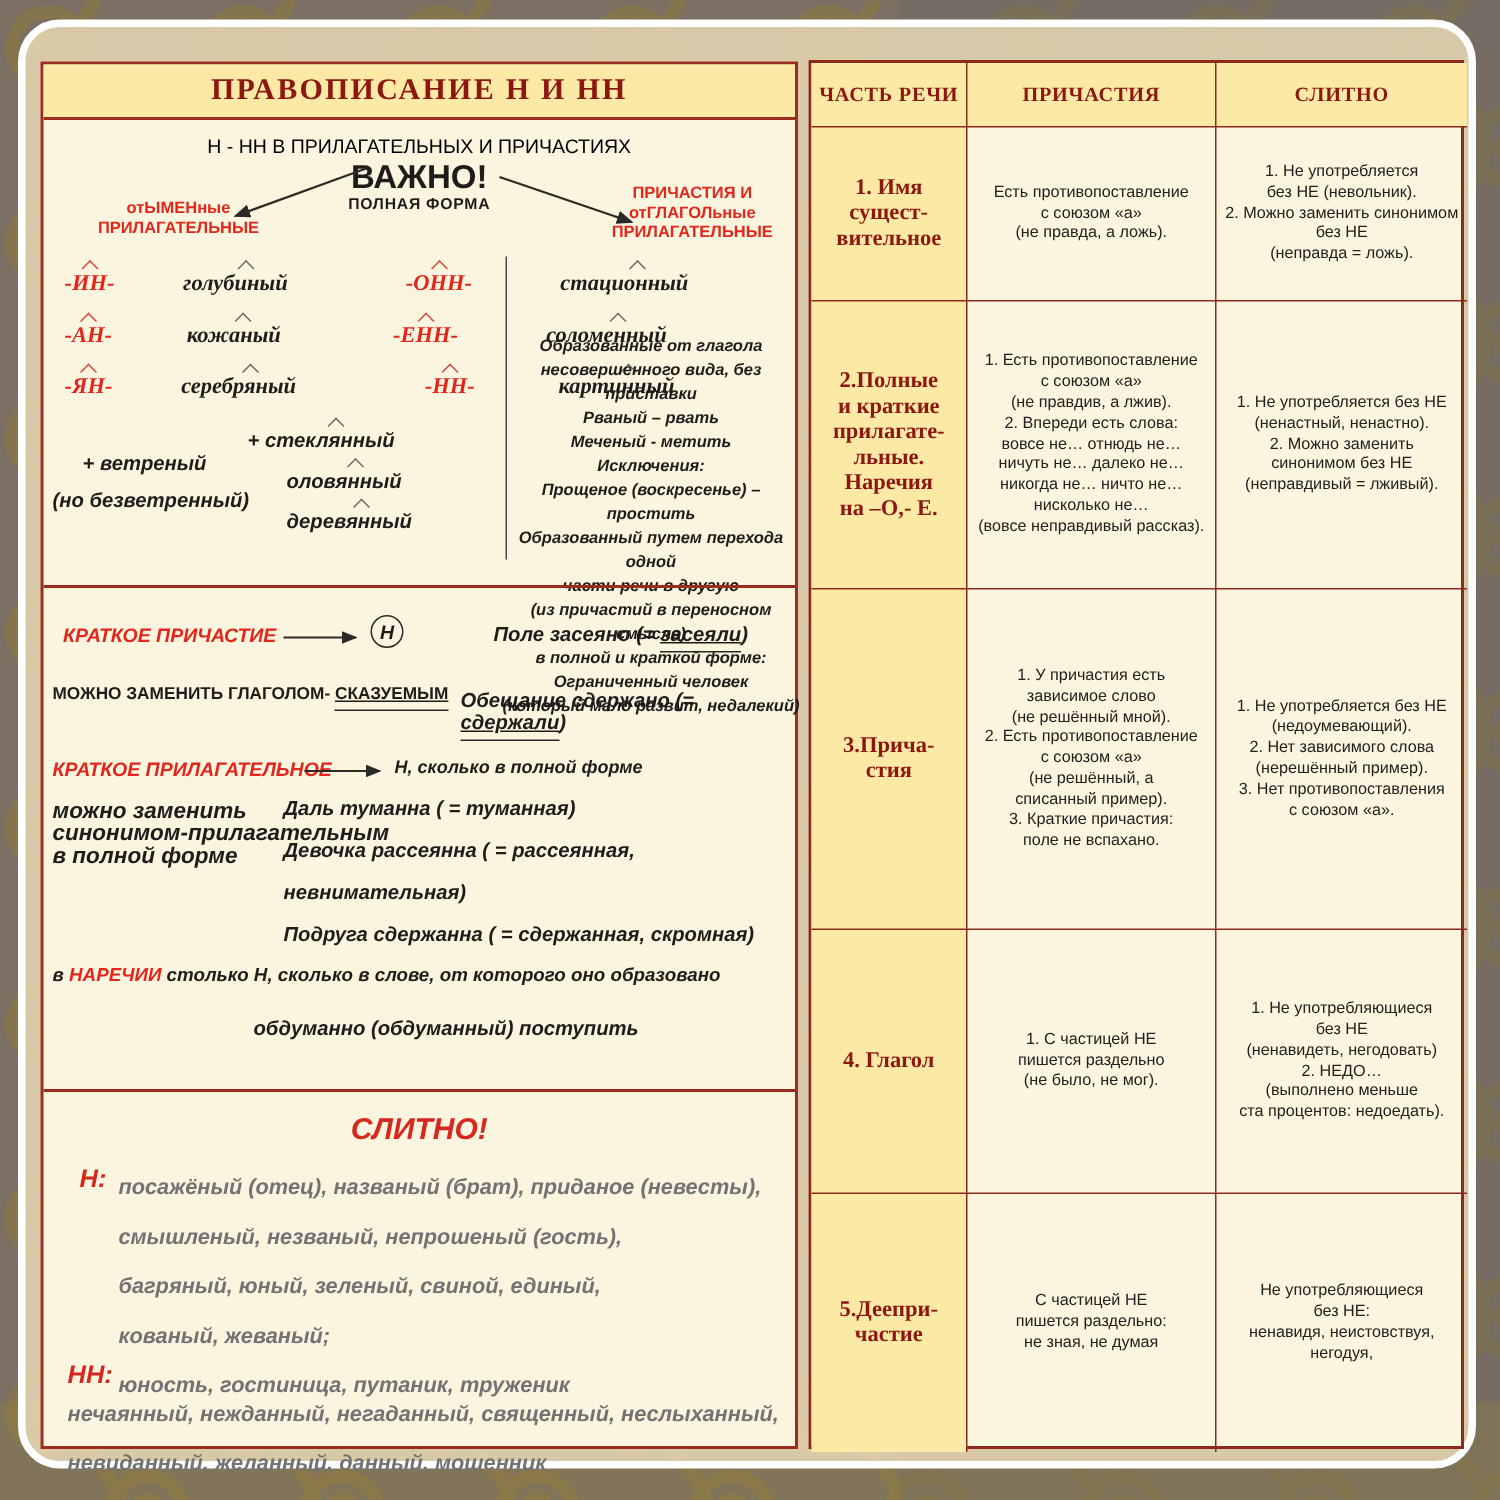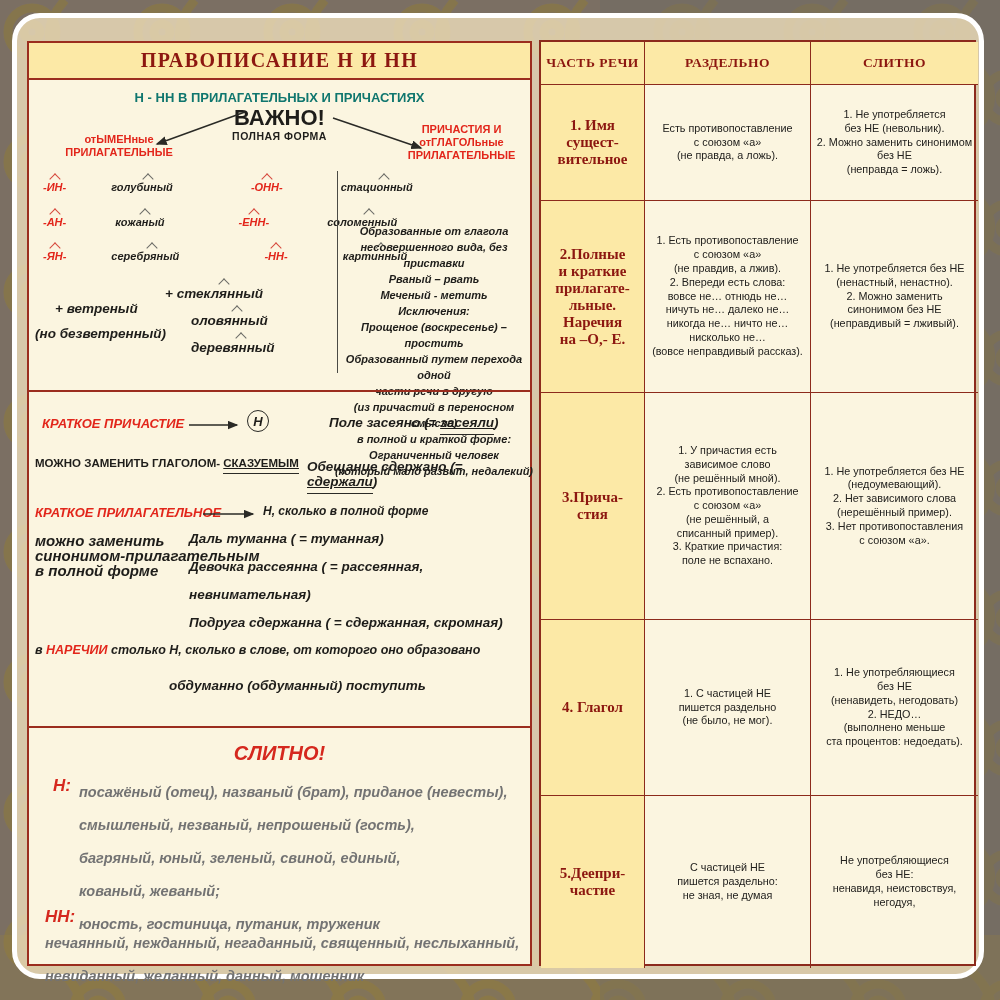--- a/index.html
+++ b/index.html
@@ -16,25 +16,25 @@
          border-bottom:2px solid #9b2d1e;display:flex;align-items:center;justify-content:center;box-sizing:border-box;}
   .ltitle{font-family:"Liberation Serif",serif;font-weight:bold;font-size:20px;
           color:#8c1710;letter-spacing:1.5px;}
   .hr1{position:absolute;left:0;width:100%;height:2px;background:#9b2d1e;}
   .abs{position:absolute;}
   .ctr{text-align:center;}
   .pre{white-space:pre-line;}
   .blk{color:#1e1d1a;}
   .red{color:#e2261b;}
   .bi{font-style:italic;font-weight:bold;}
-  .subtitle{font-size:13px;font-weight:bold;color:#0f766e;width:100%;}
+  .subtitle{font-size:13px;font-weight:normal;color:#000000;width:100%;}
   .important{font-size:22px;font-weight:bold;color:#1e1d1a;}
   .fullform{font-size:10.5px;font-weight:bold;color:#1e1d1a;letter-spacing:0.5px;}
   .sidelabel{font-size:11px;font-weight:bold;color:#e2261b;line-height:13px;text-align:center;}
-  .sfxrow{font-size:11px;}
+  .sfxrow{font-size:15px;font-family:Liberation Serif, serif;}
   .hat{position:relative;display:inline-block;}
   .hat::after{content:"";position:absolute;top:-6px;left:50%;width:7px;height:7px;
      border-left:1.6px solid #d6483c;border-top:1.6px solid #d6483c;
      transform:translateX(-50%) rotate(45deg);}
   .hat-w::after{border-color:#6b6b66;left:60%;}
   .vdiv{position:absolute;width:1px;background:#4a4a45;}
   .verbblock{font-size:11px;line-height:16px;width:200px;text-align:center;}
   .s2label{font-size:13px;color:#e2261b;}
   .ex{font-size:13.5px;}
   .uu{text-decoration:underline;border-bottom:1px solid #2a2a26;padding-bottom:4px;}
@@ -193,21 +193,21 @@
     <span class="bi memtext pre">нечаянный, нежданный, негаданный, священный, неслыханный,
 невиданный, желанный, данный, мошенник</span>
   </div>
 </div>
 
 <div class="rtable">
   <div class="cell ycell">
         <span class="thead">ЧАСТЬ РЕЧИ</span>
       </div>
   <div class="cell ycell bl">
-        <span class="thead">РАЗДЕЛЬНО</span>
+        <span class="thead">ПРИЧАСТИЯ</span>
       </div>
   <div class="cell ycell bl">
         <span class="thead">СЛИТНО</span>
       </div>
 
   <div class="cell ycell bt">
         <span class="tpart pre">1. Имя
 сущест-
 вительное</span>
       </div>

